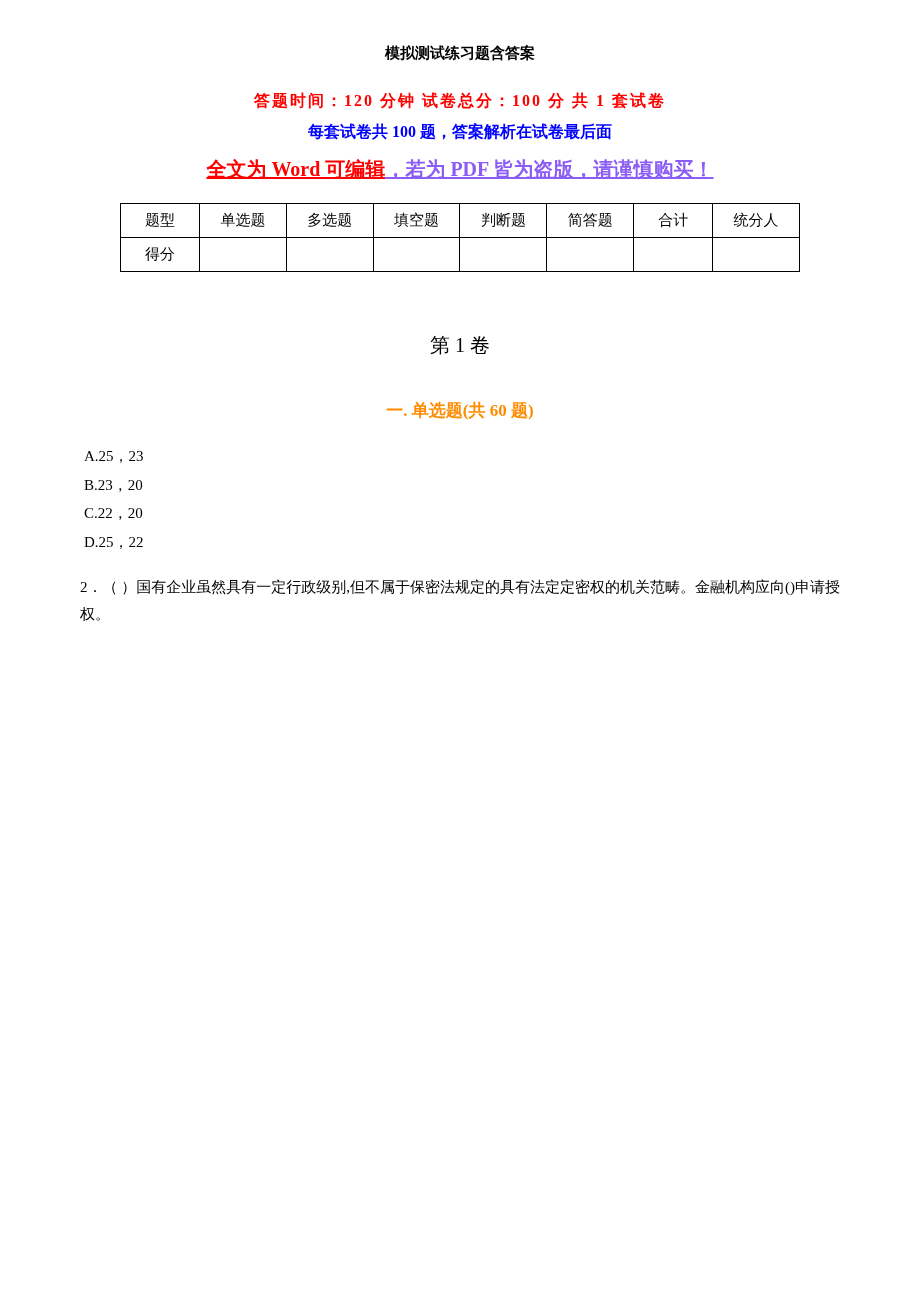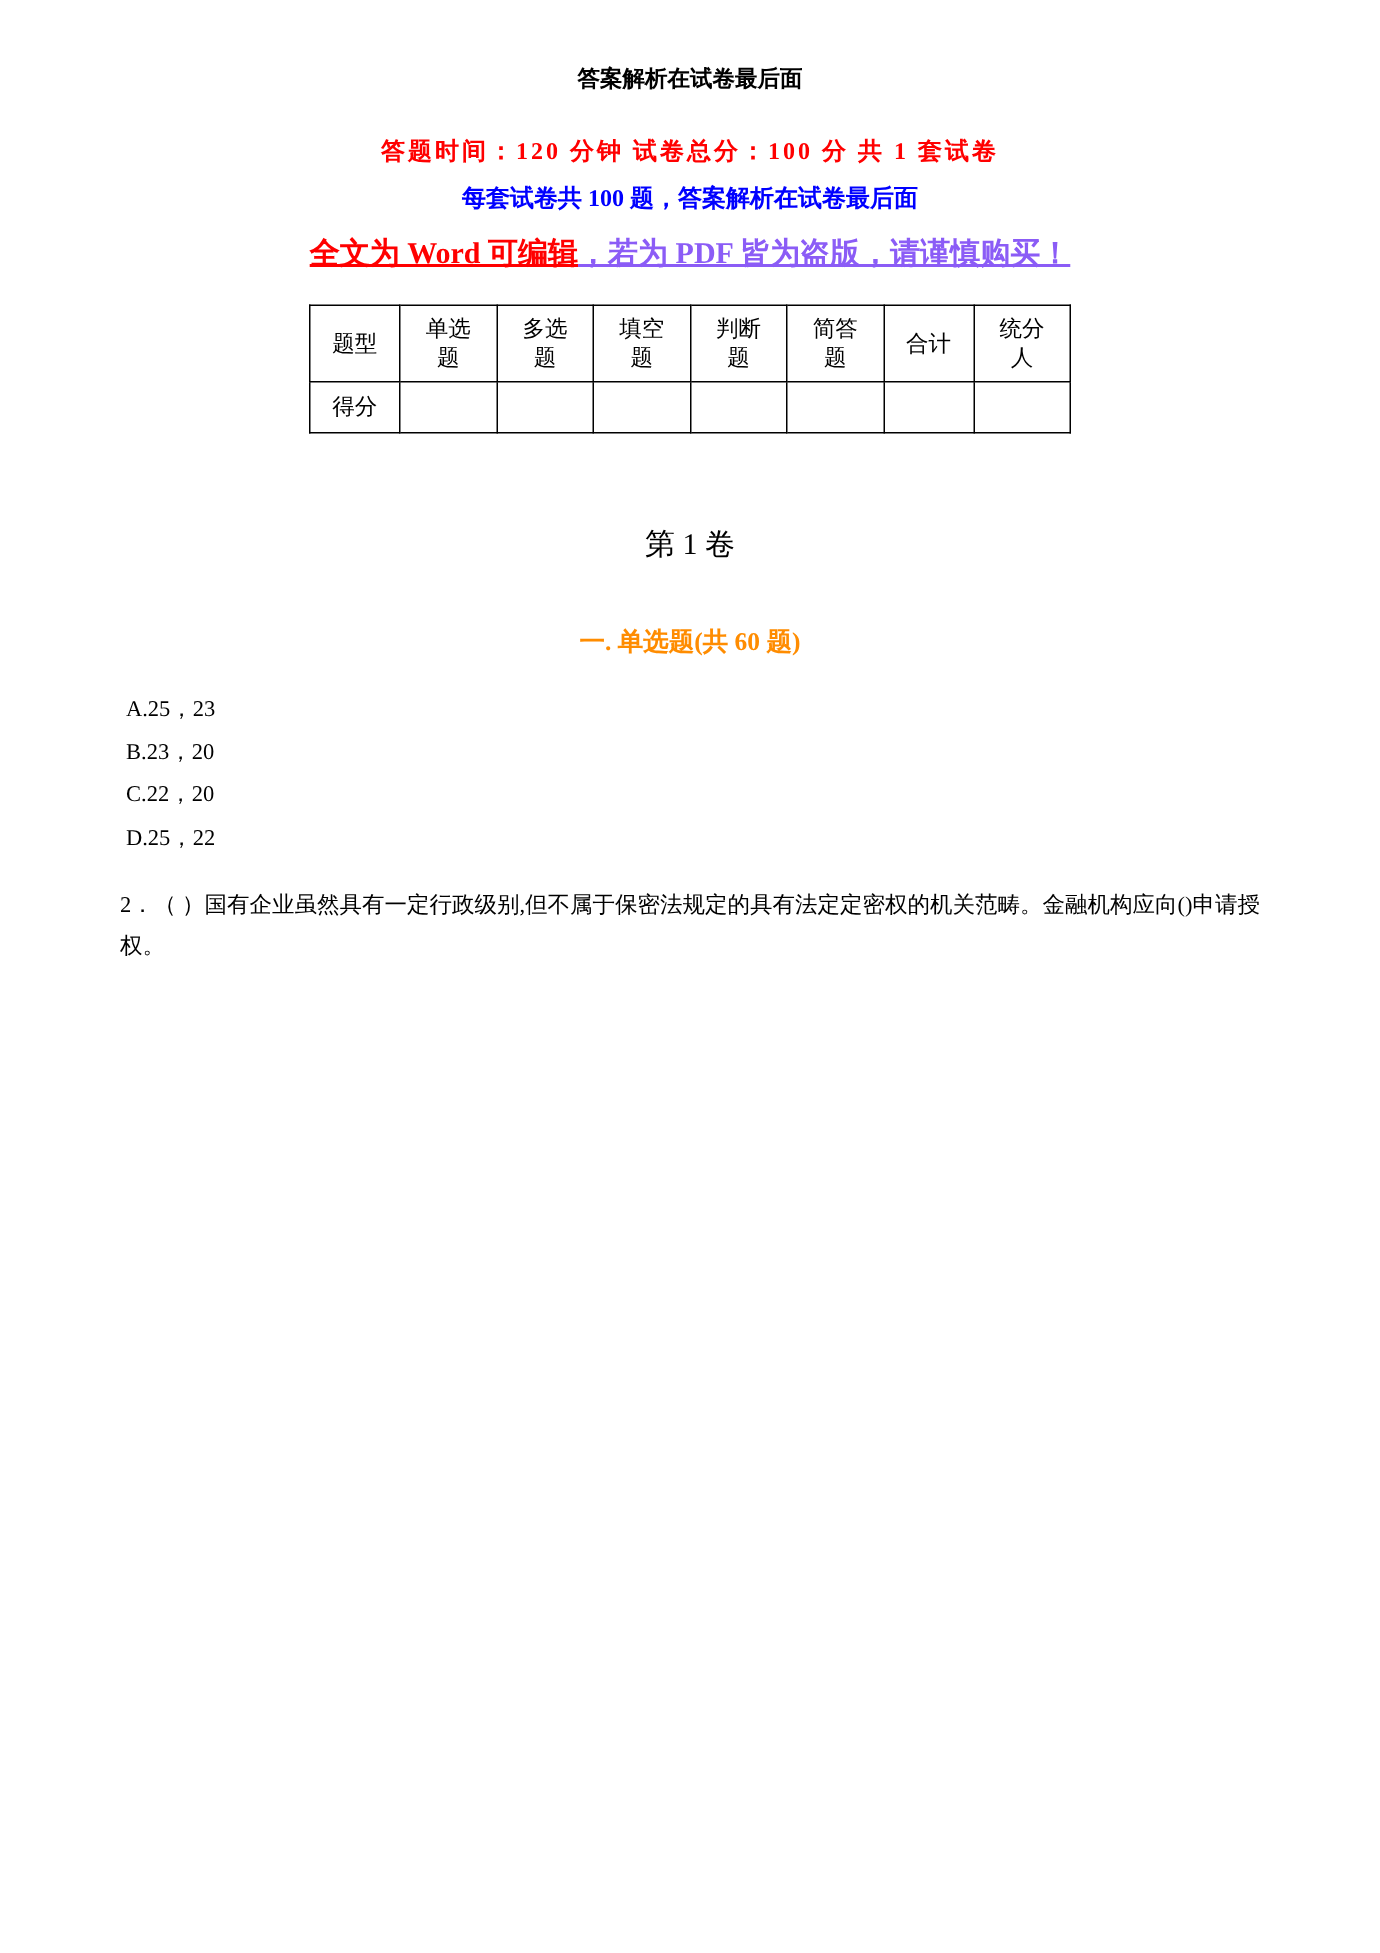--- a/index.html
+++ b/index.html
@@ -56,21 +56,21 @@
       color: #8b5cf6;
       font-weight: bold;
       text-decoration: underline;
     }
     .score-table-wrapper {
       margin: 18px 0 30px 0;
     }
     .score-table {
       border-collapse: collapse;
       margin: 0 auto;
-      width: 508px;
+      width: 680px;
     }
     .score-table td {
       border: 1px solid #000;
       text-align: center;
       padding: 6px 10px;
       font-size: 15px;
       min-width: 60px;
       height: 34px;
     }
     .section-volume {
@@ -96,21 +96,21 @@
     }
     .options {
       margin-left: 4px;
       line-height: 1.9;
     }
   </style>
 </head>
 <body>
 
 <div class="title-section">
-  <div class="title-main">答案解析在试卷最后面</div>
+  <div class="title-main">模拟测试练习题含答案</div>
 </div>
 
 <div class="exam-info">答题时间：120 分钟     试卷总分：100 分     共 1 套试卷</div>
 
 <div class="highlight-line">每套试卷共 100 题，答案解析在试卷最后面</div>
 
 <div class="word-edit-line">
   <span class="word-red">全文为 Word 可编辑</span><span class="word-black">，若为 PDF 皆为盗版，请谨慎购买！</span>
 </div>
 

